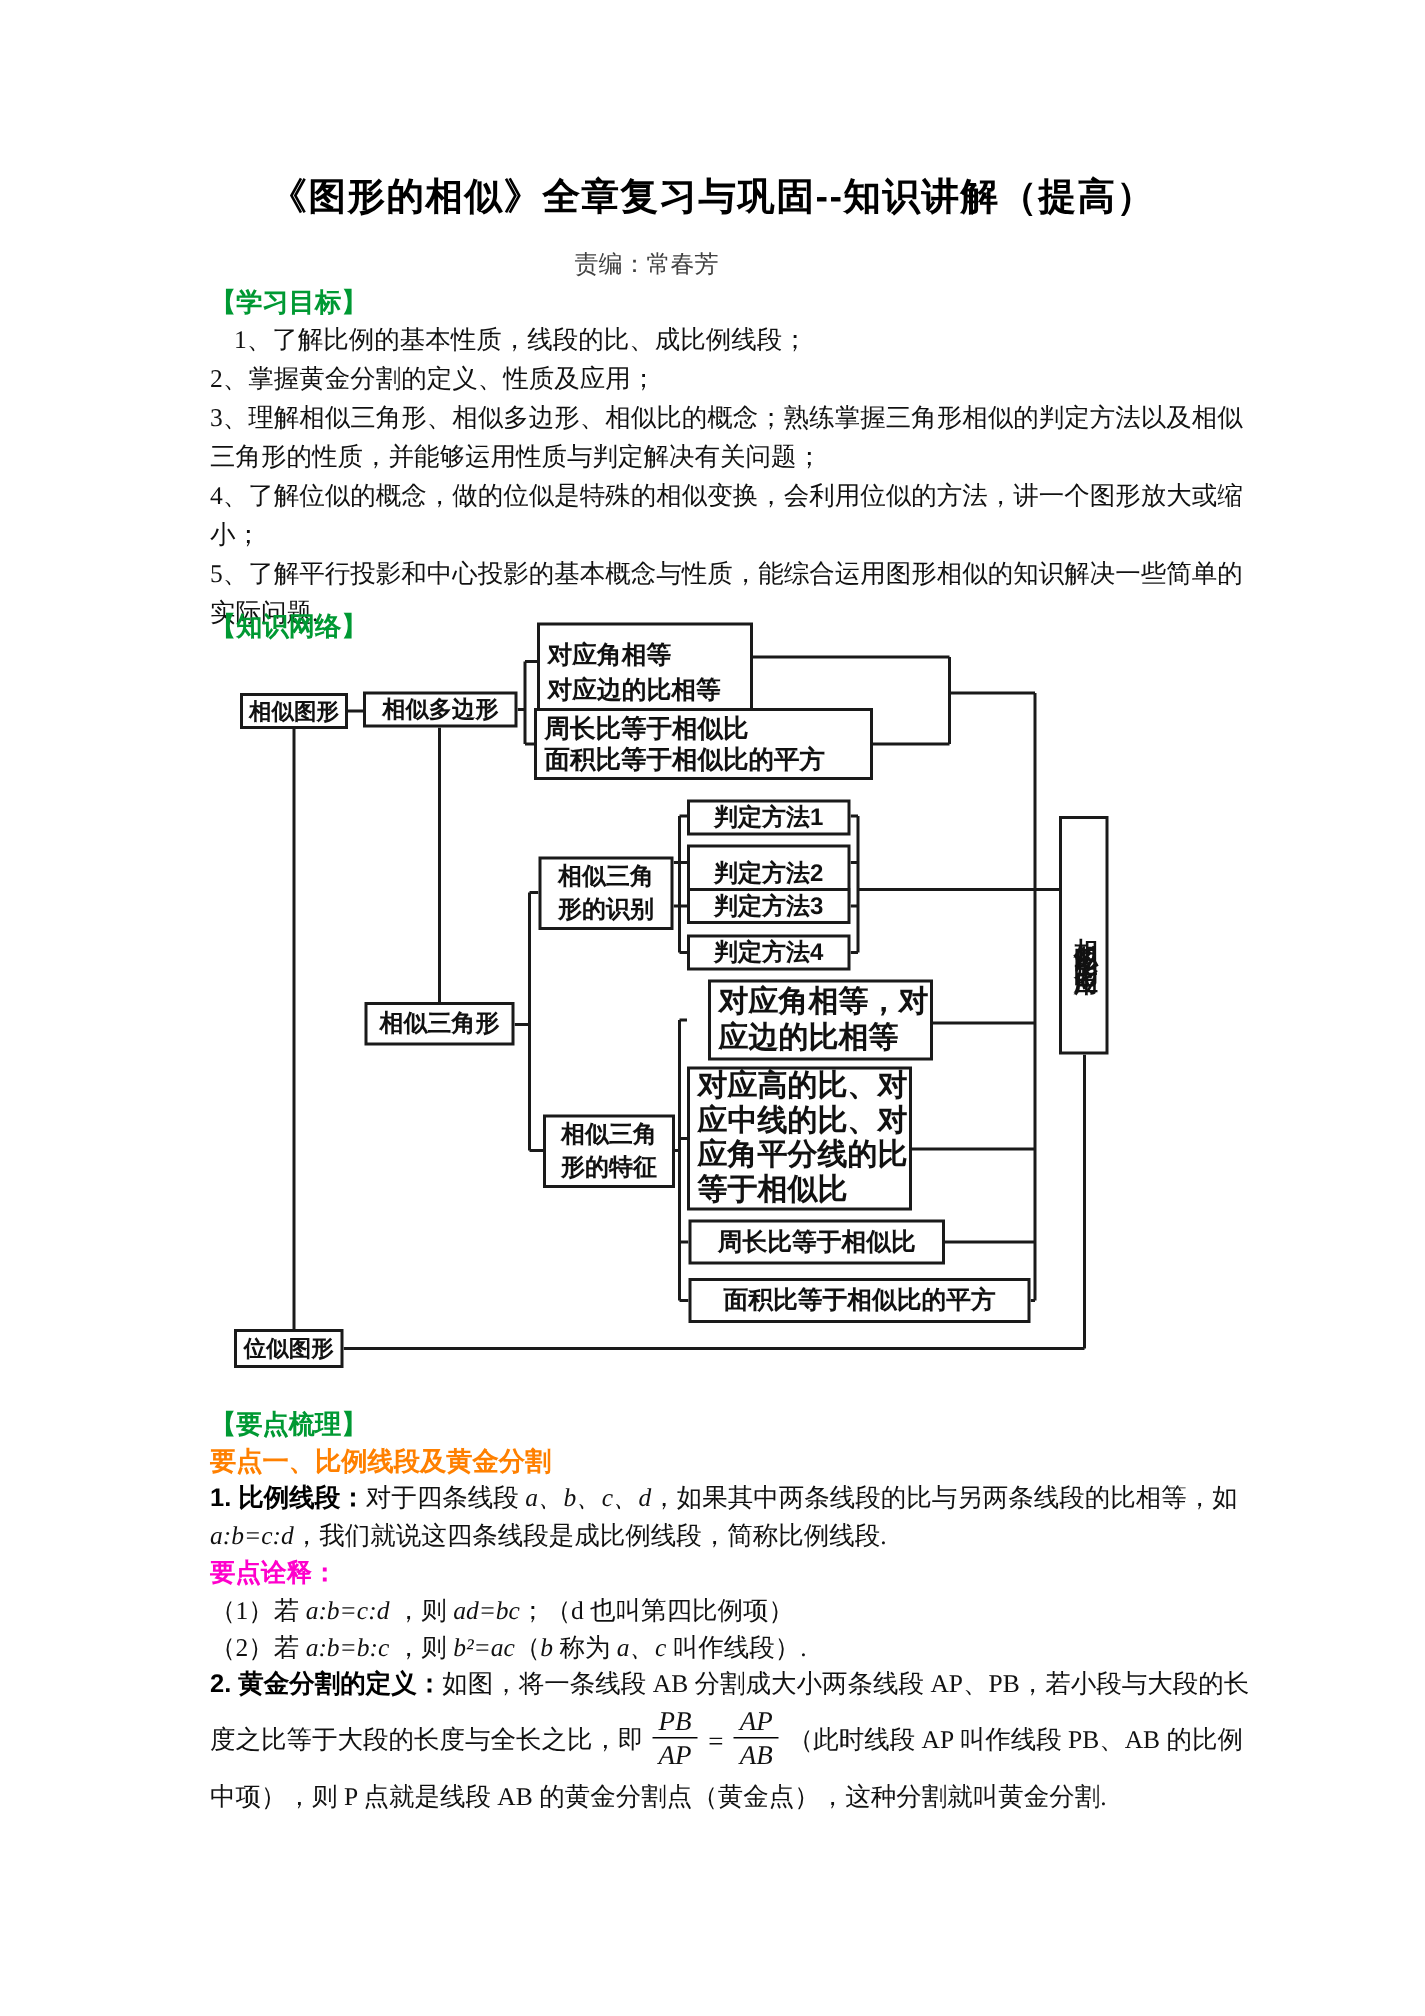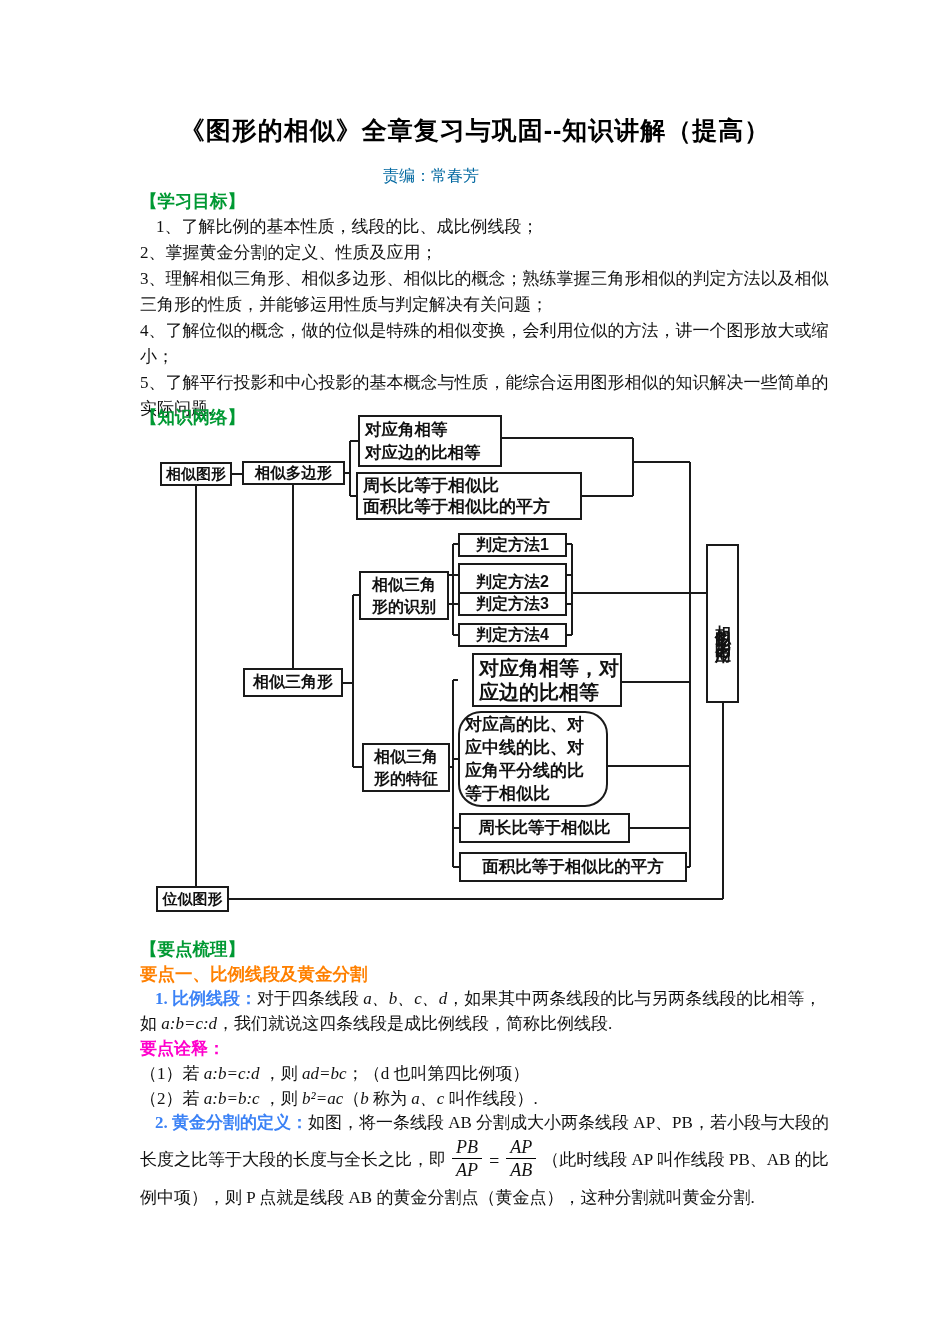--- a/index.html
+++ b/index.html
@@ -10,39 +10,39 @@
   }
   .abs{position:absolute;}
   
   #doc-title{
     top:114px;left:0;width:950px;text-align:center;
     font-family:"Liberation Sans","DejaVu Sans",sans-serif;
     font-weight:700;font-size:25px;letter-spacing:1px;color:#000;
   }
   #editor-line{
     top:166px;left:0;width:862px;text-align:center;
-    font-size:16px;color:#0369a1;
+    font-size:16px;color:#404040;
   }
   .sec-heading{
     font-family:"Liberation Sans","DejaVu Sans",sans-serif;
     font-weight:700;font-size:17.5px;color:#009933;line-height:26px;
   }
   #objectives{top:188px;left:140px;width:700px;}
   #objectives p{margin:0;font-size:17px;line-height:26px;}
   #objectives p.indent1{padding-left:16px;}
   #network-heading{top:404px;left:140px;}
   #outline{top:936px;left:140px;width:694px;}
   #outline p{margin:0;font-size:17px;line-height:24.5px;}
   .topic-orange{
     font-family:"Liberation Sans","DejaVu Sans",sans-serif;
     font-weight:700;font-size:17.5px;color:#FF8000;line-height:25px;
   }
   .term-blue{
-    font-family:Liberation Serif, serif;
-    font-weight:700;color:#3b82f6;font-style:normal;margin-left:15px;
+    font-family:Liberation Sans, sans-serif;
+    font-weight:700;color:#000000;font-style:normal;
   }
   .note-magenta{
     font-family:"Liberation Sans","DejaVu Sans",sans-serif;
     font-weight:700;color:#FF00CC;line-height:26px;font-size:17px;
   }
   .var{font-style:italic;font-family:"Liberation Serif","DejaVu Serif",serif;}
   
   .frac{
     display:inline-block;vertical-align:middle;text-align:center;
     font-style:italic;font-size:18px;line-height:1.15;margin:0 6px 4px 6px;
@@ -56,30 +56,30 @@
   .node{
     position:absolute;box-sizing:border-box;border:2px solid #1a1a1a;
     background:#fff;color:#111;font-weight:700;
     font-family:"Liberation Sans","DejaVu Sans",sans-serif;
     display:flex;align-items:center;justify-content:center;
     white-space:pre-line;text-align:center;
   }
   .node.left{justify-content:flex-start;text-align:left;padding-left:5px;}
   #n-sim-figure{left:20px;top:52px;width:72px;height:24px;font-size:15px;}
   #n-sim-polygon{left:102px;top:51px;width:103px;height:24px;font-size:15.5px;}
-  #n-poly-prop1{left:218px;top:5px;width:144px;height:52px;font-size:16.5px;line-height:23px;}
+  #n-poly-prop1{left:218px;top:5px;width:144px;height:68px;font-size:16.5px;line-height:23px;}
   #n-poly-prop2{left:216px;top:62px;width:226px;height:48px;font-size:17px;line-height:21px;}
   #n-ident{left:219px;top:161px;width:90px;height:49px;font-size:16px;line-height:22px;}
   #n-m1{left:318px;top:123px;width:109px;height:24px;font-size:16px;}
   #n-m2{left:318px;top:153px;width:109px;height:39px;font-size:16px;}
   #n-m3{left:318px;top:182px;width:109px;height:24px;font-size:16px;}
   #n-m4{left:318px;top:213px;width:109px;height:24px;font-size:16px;}
   #n-sim-triangle{left:103px;top:258px;width:100px;height:29px;font-size:16px;}
   #n-tri-prop1{left:332px;top:243px;width:150px;height:54px;font-size:20px;line-height:24px;}
-  #n-tri-prop2{left:318px;top:301px;width:150px;height:96px;font-size:17px;line-height:23px;border-radius:23px;}
+  #n-tri-prop2{left:318px;top:301px;width:150px;height:96px;font-size:20px;line-height:23px;}
   #n-char{left:222px;top:333px;width:88px;height:49px;font-size:16px;line-height:22px;}
   #n-tri-prop3{left:319px;top:403px;width:171px;height:30px;font-size:16.5px;}
   #n-tri-prop4{left:319px;top:442px;width:228px;height:30px;font-size:16.5px;}
   #n-application{
     left:566px;top:134px;width:33px;height:159px;font-size:16px;
     writing-mode:vertical-rl;letter-spacing:4px;padding-top:4px;
   }
   #n-homothetic{left:16px;top:476px;width:73px;height:26px;font-size:15px;}
 </style>
 </head>

